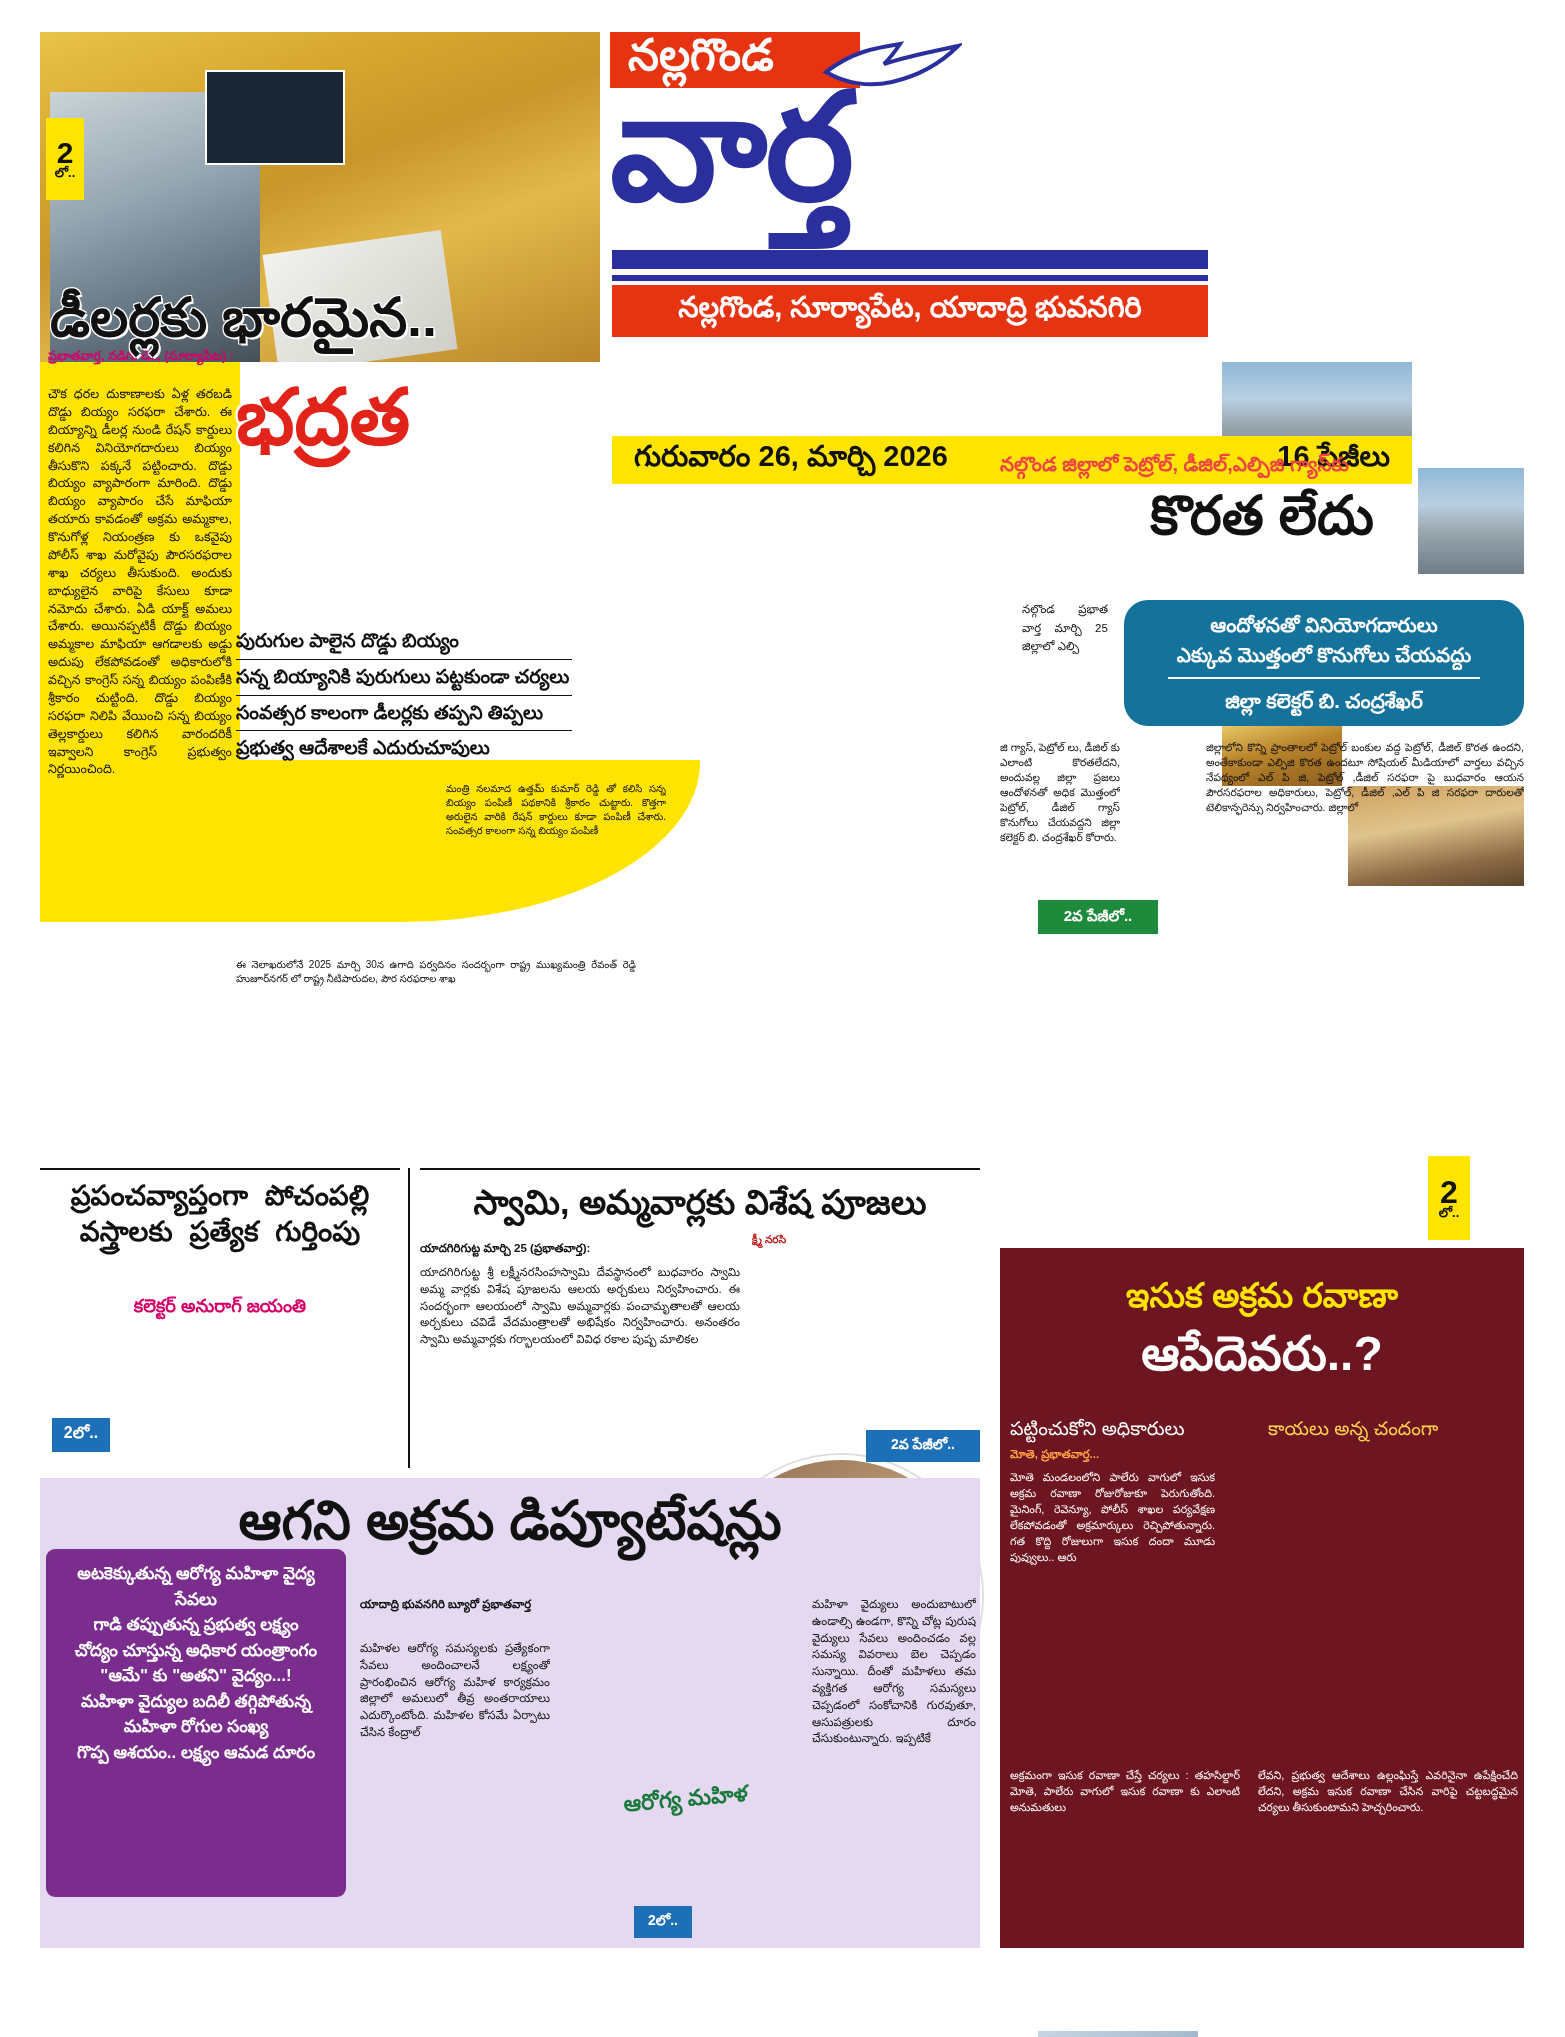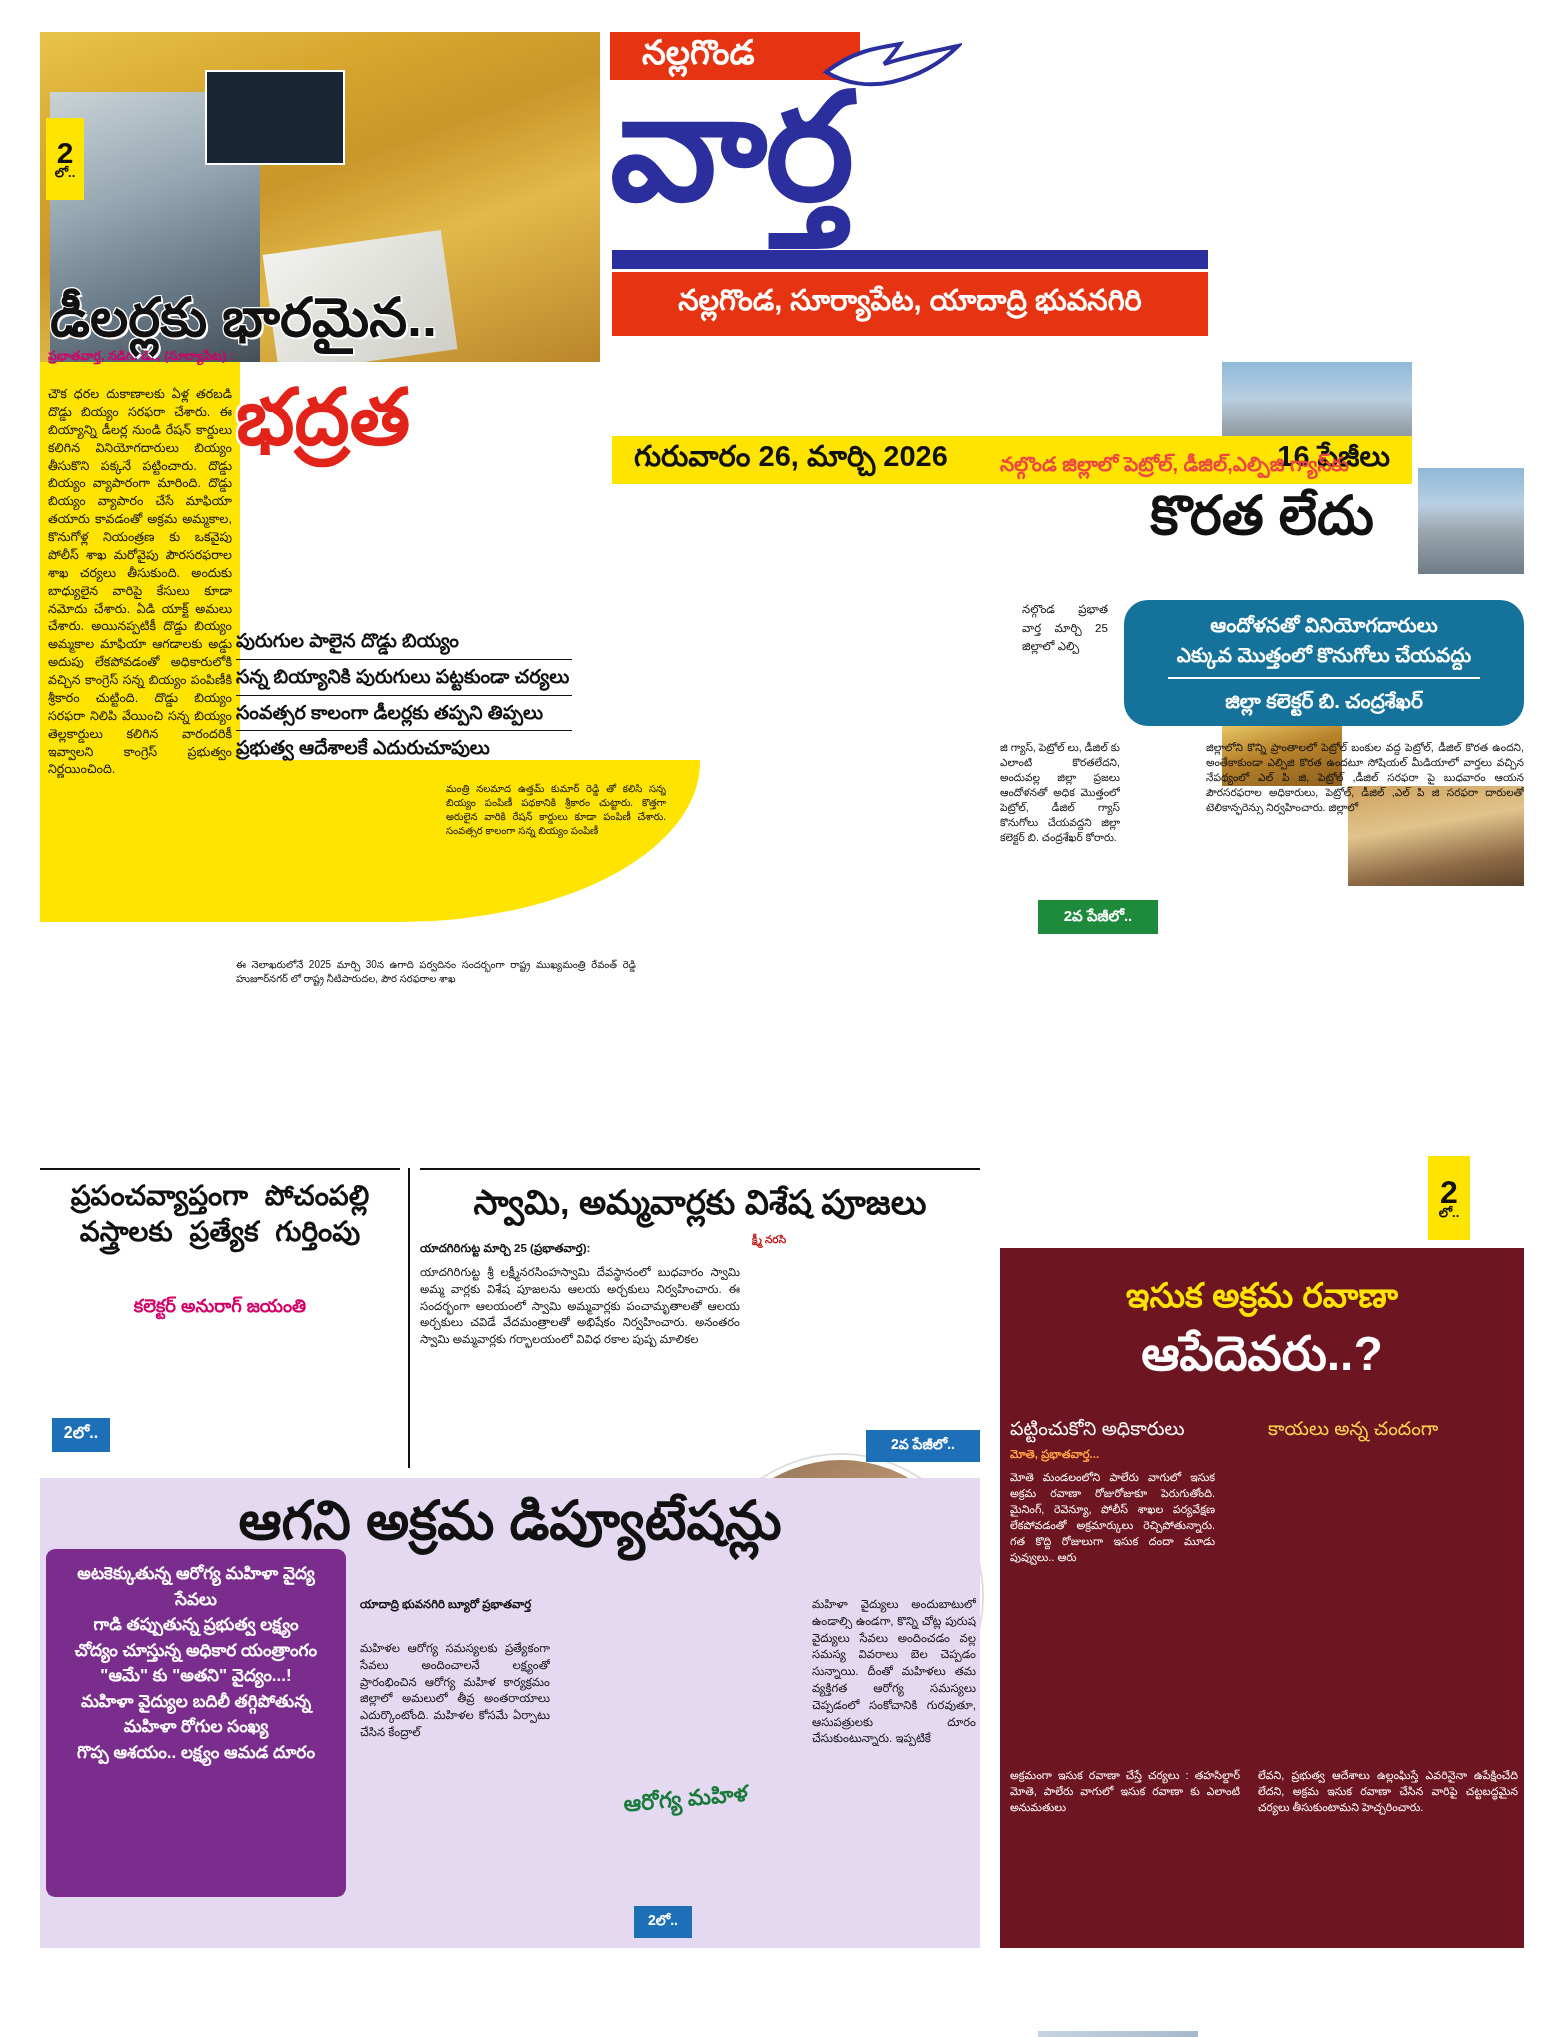--- a/index.html
+++ b/index.html
@@ -137,39 +137,39 @@
     <div class="abs" style="left:230px; top:210px; width:180px; height:120px; background:linear-gradient(145deg,#f2f2ee,#cfcfc8); transform:rotate(-8deg);"></div>
   </div>
 
   <div class="abs flag-yellow" style="left:46px; top:118px; width:38px; height:82px; font-size:30px;">
     <span>2</span>
     <span style="font-size:13px;">లో..</span>
   </div>
 
   <div class="abs" style="left:610px; top:32px; width:600px; height:330px;">
 
-    <div class="mast-red-top" style="width:250px; height:48px; padding-left:32px; font-size:34px;">
+    <div class="mast-red-top" style="width:250px; height:56px; padding-left:18px; font-size:44px;">
       <span>నల్లగొండ</span>
     </div>
 
     <div class="abs" style="left:212px; top:6px; width:140px; height:62px;">
       <svg viewBox="0 0 140 62" width="140" height="62">
         <path d="M4 34 C30 14, 52 10, 78 6 C70 18, 66 22, 62 26 C86 18, 108 14, 136 8
                  C118 26, 96 38, 70 44 C48 49, 24 46, 4 34 Z" fill="#ffffff" stroke="#2b2f9e" stroke-width="4"></path>
       </svg>
     </div>
 
     <div class="abs mast-blue" style="left:0px; top:40px; width:600px; font-size:150px; line-height:1;">
       <span>వార్త</span>
     </div>
 
     <div class="abs blue-rule" style="left:2px; top:218px; width:596px; height:19px;"></div>
     <div class="abs blue-rule" style="left:2px; top:243px; width:596px; height:6px;"></div>
 
-    <div class="abs mast-red-bottom" style="left:2px; top:240px; width:596px; height:64px; font-size:29px;">
+    <div class="abs mast-red-bottom" style="left:2px; top:253px; width:596px; height:52px; font-size:29px;">
       <span>నల్లగొండ, సూర్యాపేట, యాదాద్రి భువనగిరి</span>
     </div>
   </div>
 
   <div class="abs photo ph-dam" style="left:1222px; top:32px; width:190px; height:106px;"></div>
   <div class="abs photo ph-dam" style="left:1418px; top:32px; width:106px; height:106px;"></div>
   <div class="abs photo ph-temple" style="left:1222px; top:144px; width:120px; height:100px;"></div>
   <div class="abs photo ph-ghat" style="left:1348px; top:144px; width:176px; height:100px;"></div>
   <div class="abs photo ph-temple2" style="left:1222px; top:145px; width:120px; height:99px; opacity:0;"></div>
 

